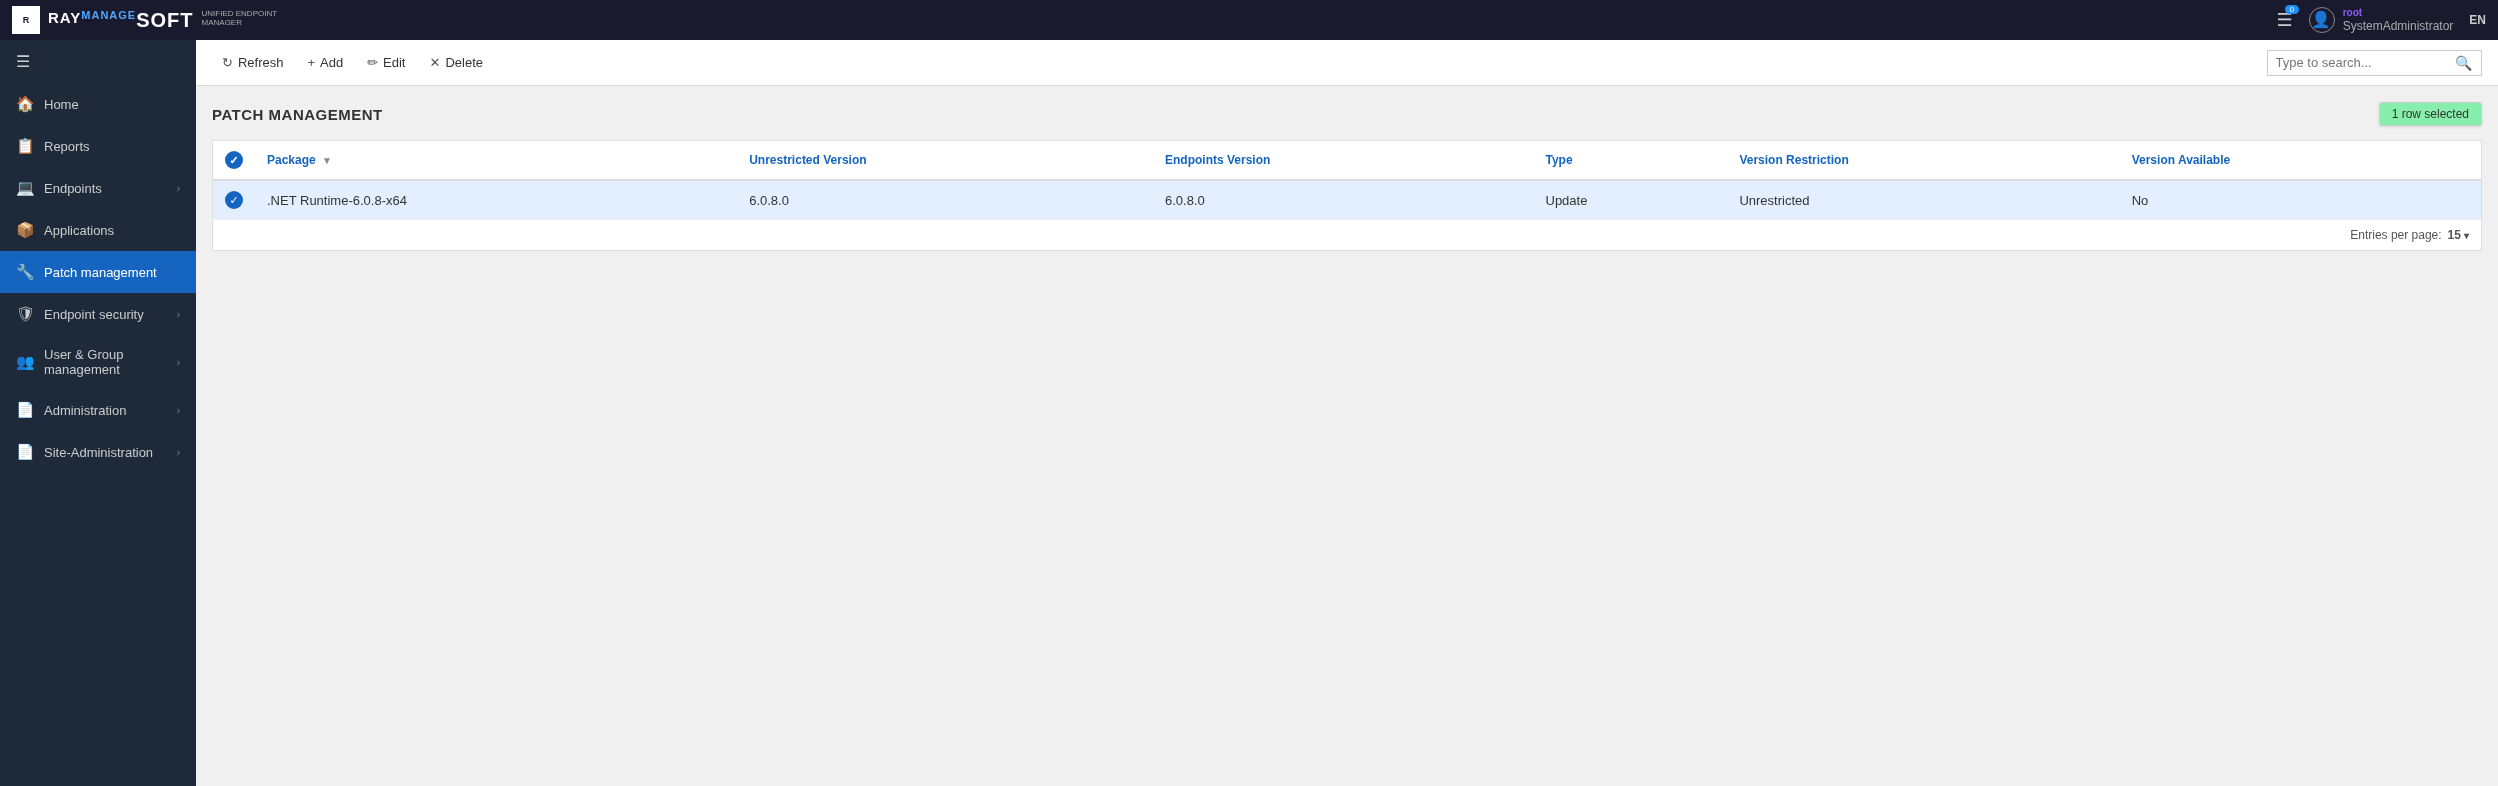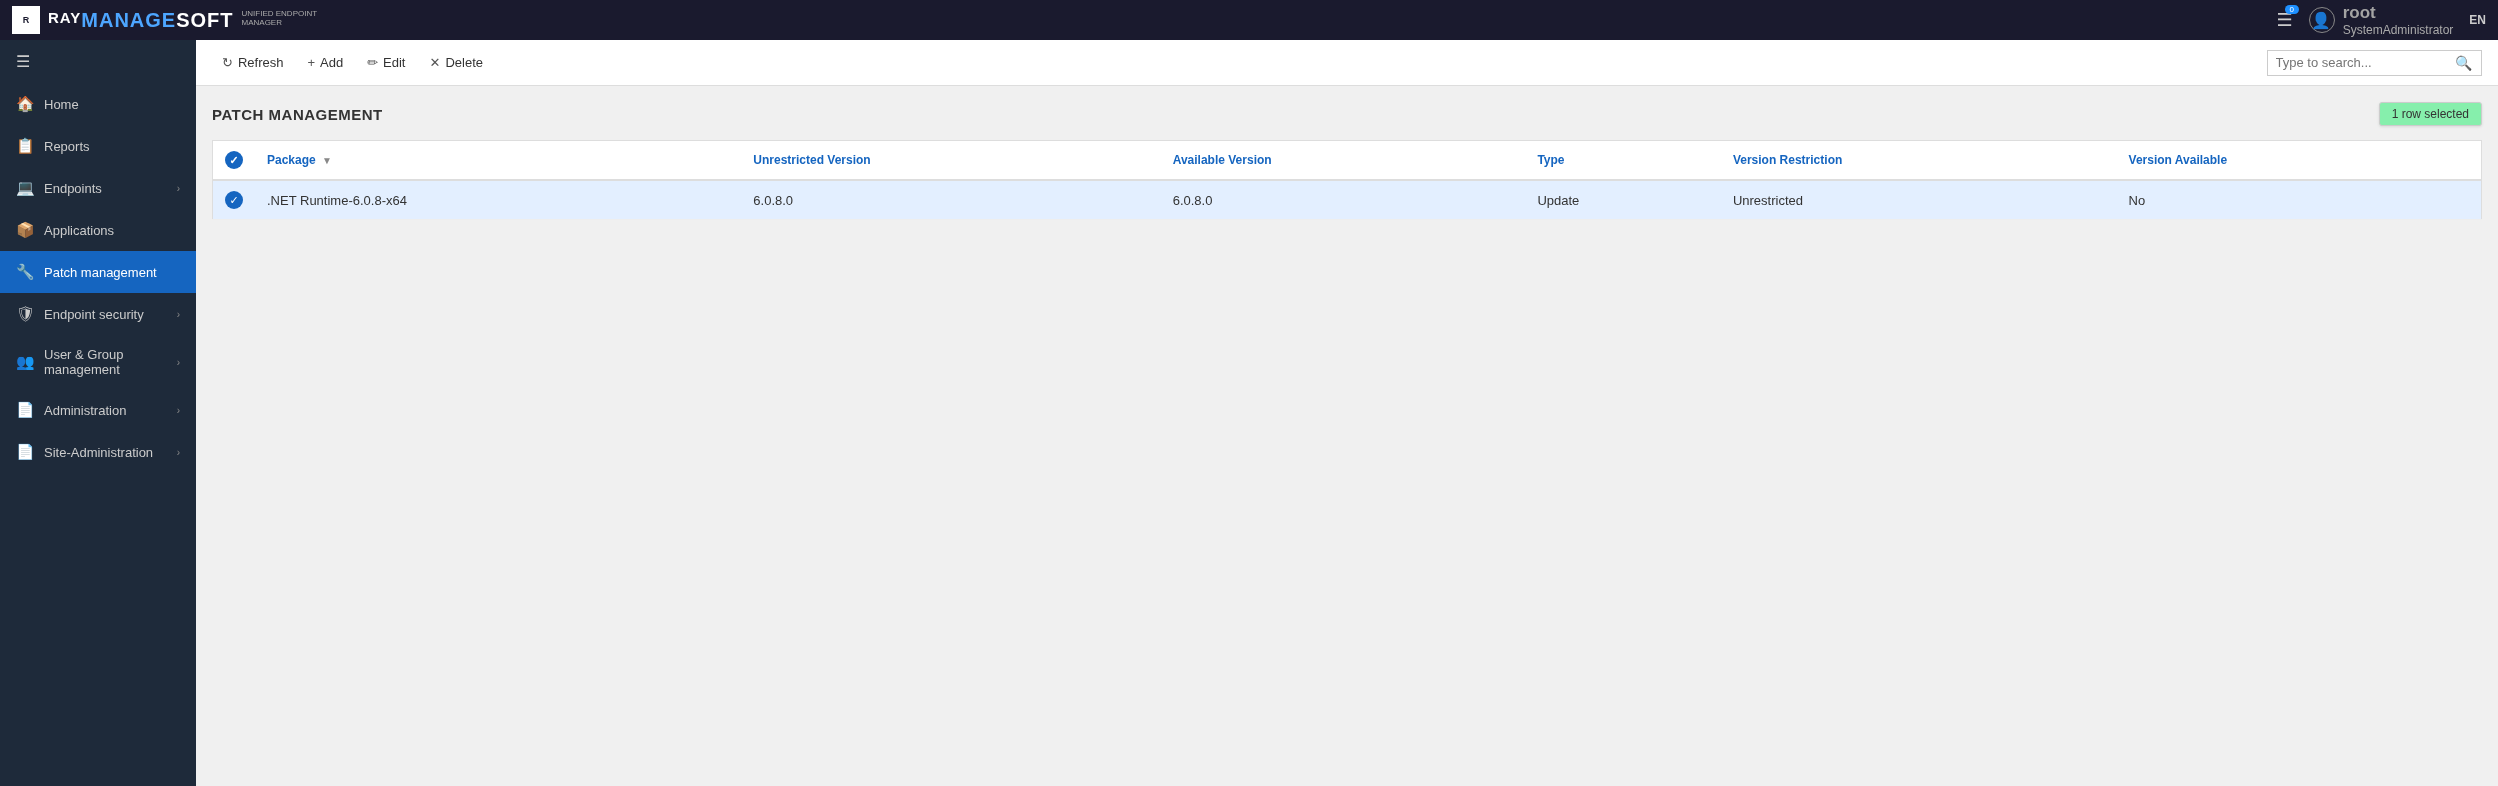--- a/index.html
+++ b/index.html
@@ -66,21 +66,21 @@
       height: 26px;
       border-radius: 50%;
       border: 1px solid #888;
       display: flex;
       align-items: center;
       justify-content: center;
       font-size: 16px;
       color: #ccc;
     }
     .user-info { line-height: 1.2; }
-    .user-name { color: #a3a3a3; font-size: 17px; font-weight: 600; }
+    .user-name { color: #8b5cf6; font-size: 10px; font-weight: 600; }
     .user-role { color: #aaa; font-size: 12px; }
     .lang-label { color: #ccc; font-size: 12px; font-weight: 600; }
 
     
     .main-layout {
       display: flex;
       flex: 1;
       overflow: hidden;
     }
 
@@ -279,21 +279,21 @@
   </style>
 </head>
 <body>
 
 <div class="top-header">
   <div class="logo-area">
     <div class="logo-box">R</div>
     <div>
       <div style="display:flex;align-items:flex-start;gap:0;">
         <span style="color:#fff;font-size:15px;font-weight:900;letter-spacing:1px;">RAY</span>
-          <span style="color:#4da6ff;font-size:20px;font-weight:900;letter-spacing:1px;">MANAGE</span>
+          <span style="color:#4da6ff;font-size:11px;font-weight:900;letter-spacing:1px;">MANAGE</span>
           <span style="color:#fff;font-size:20px;font-weight:900;letter-spacing:1px;">SOFT</span>
         <span style="margin-left:8px;color:#aaa;font-size:8px;line-height:1.2;"><span>UNIFIED ENDPOINT</span><br><span>MANAGER</span></span>
       </div>
     </div>
   </div>
   <div class="header-right">
     <div class="notification-btn">
       ☰
       <span class="notif-badge">0</span>
     </div>
@@ -405,21 +405,21 @@
               <div class="checkbox-circle">✓</div>
             </th>
             <th>
               <span>Package</span>
               <span class="sort-icon">▼</span>
             </th>
             <th>
               <span>Unrestricted Version</span>
             </th>
             <th>
-              <span>Available Version</span>
+              <span>Endpoints Version</span>
             </th>
             <th>
               <span>Type</span>
             </th>
             <th>
               <span>Version Restriction</span>
             </th>
             <th>
               <span>Version Available</span>
             </th>
@@ -433,16 +433,25 @@
             <td>.NET Runtime-6.0.8-x64</td>
             <td>6.0.8.0</td>
             <td>6.0.8.0</td>
             <td>Update</td>
             <td>Unrestricted</td>
             <td>No</td>
           </tr>
         </tbody>
       </table>
 
+      <div class="table-footer">
+        <div class="entries-select">
+          <span>Entries per page:</span>
+          <div class="entries-dropdown">
+            <span>15</span>
+            <span class="entries-chevron">▾</span>
+          </div>
+        </div>
+      </div>
 
     </div>
   </div>
 </div>
 
 </body></html>

